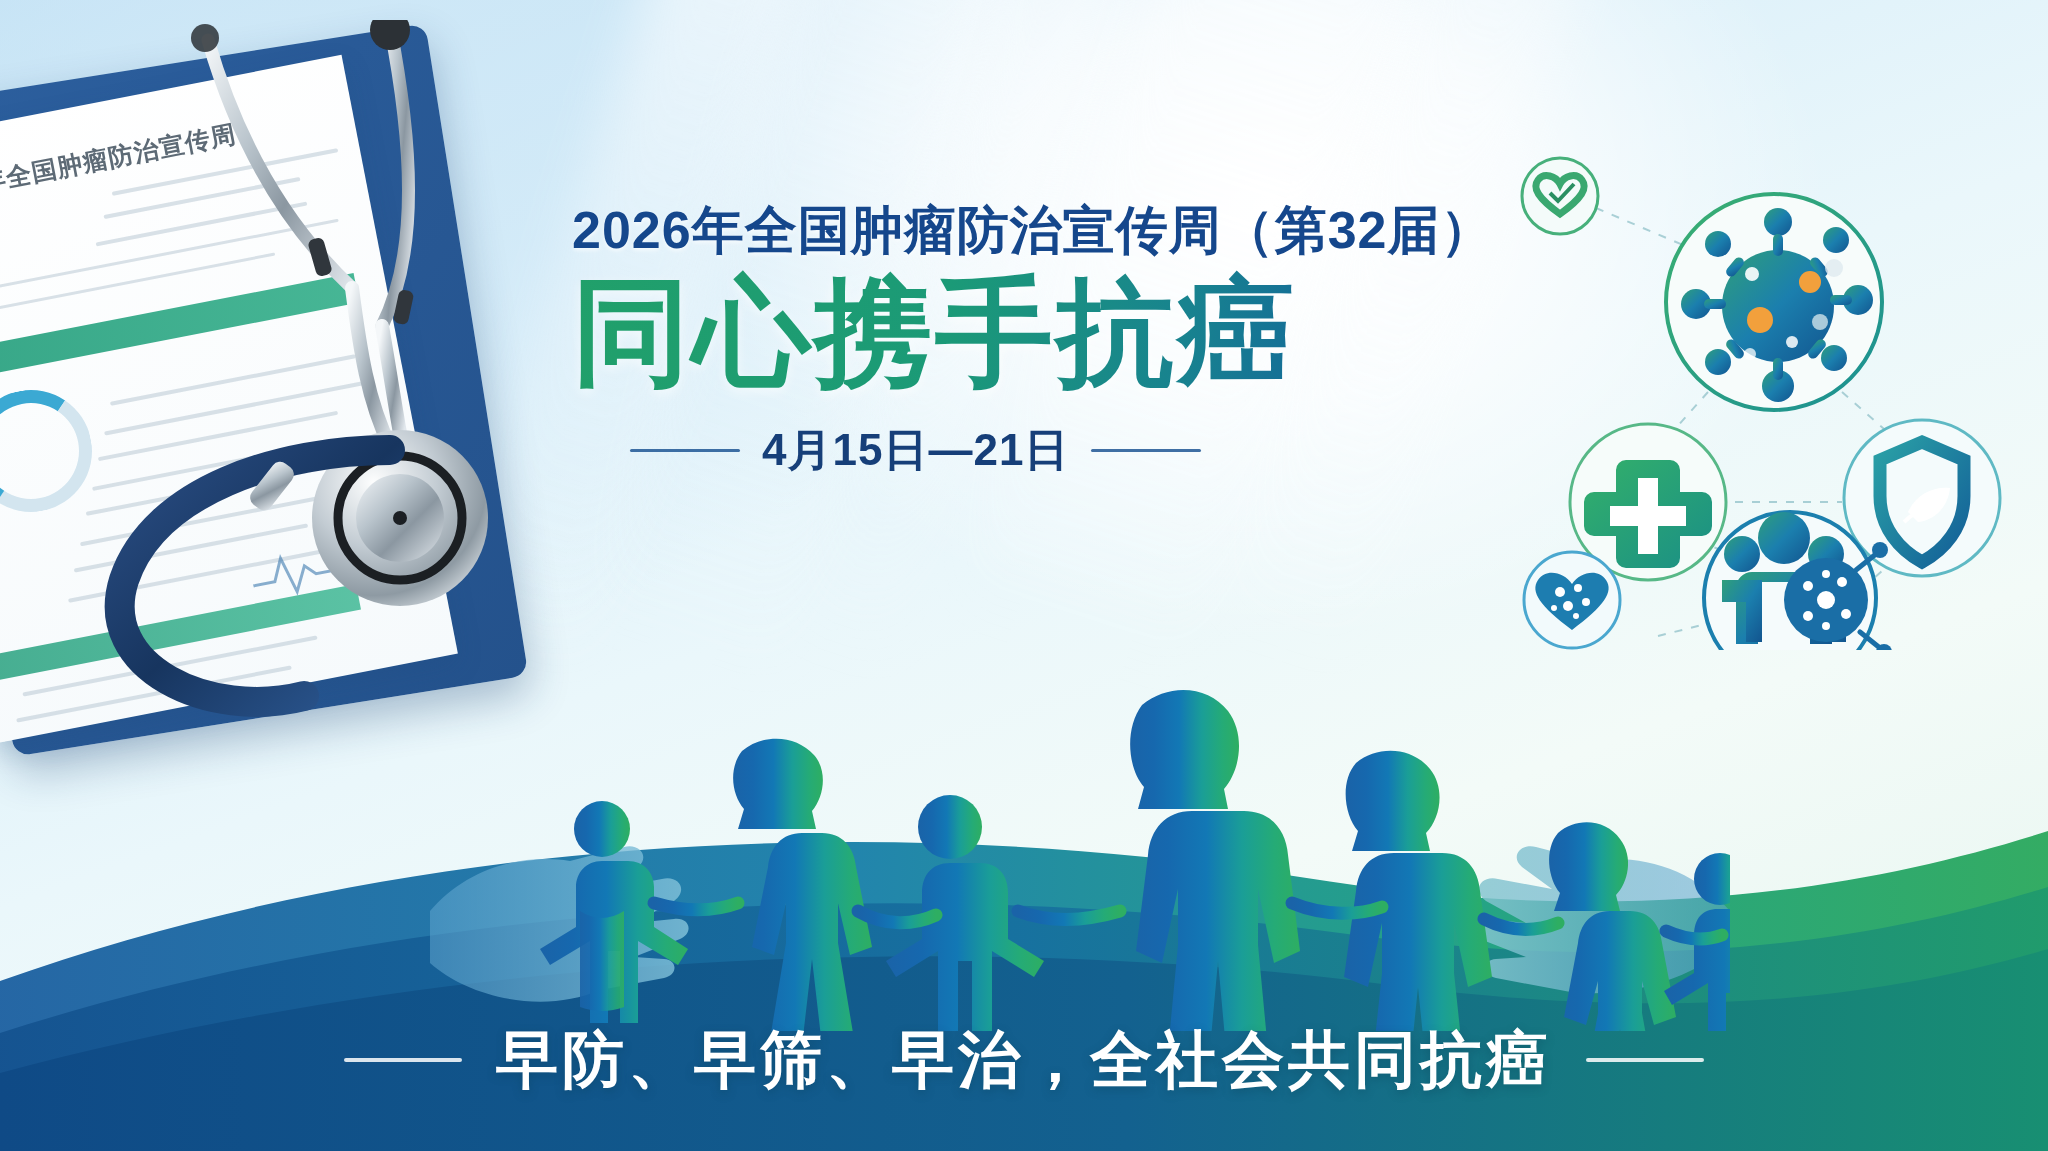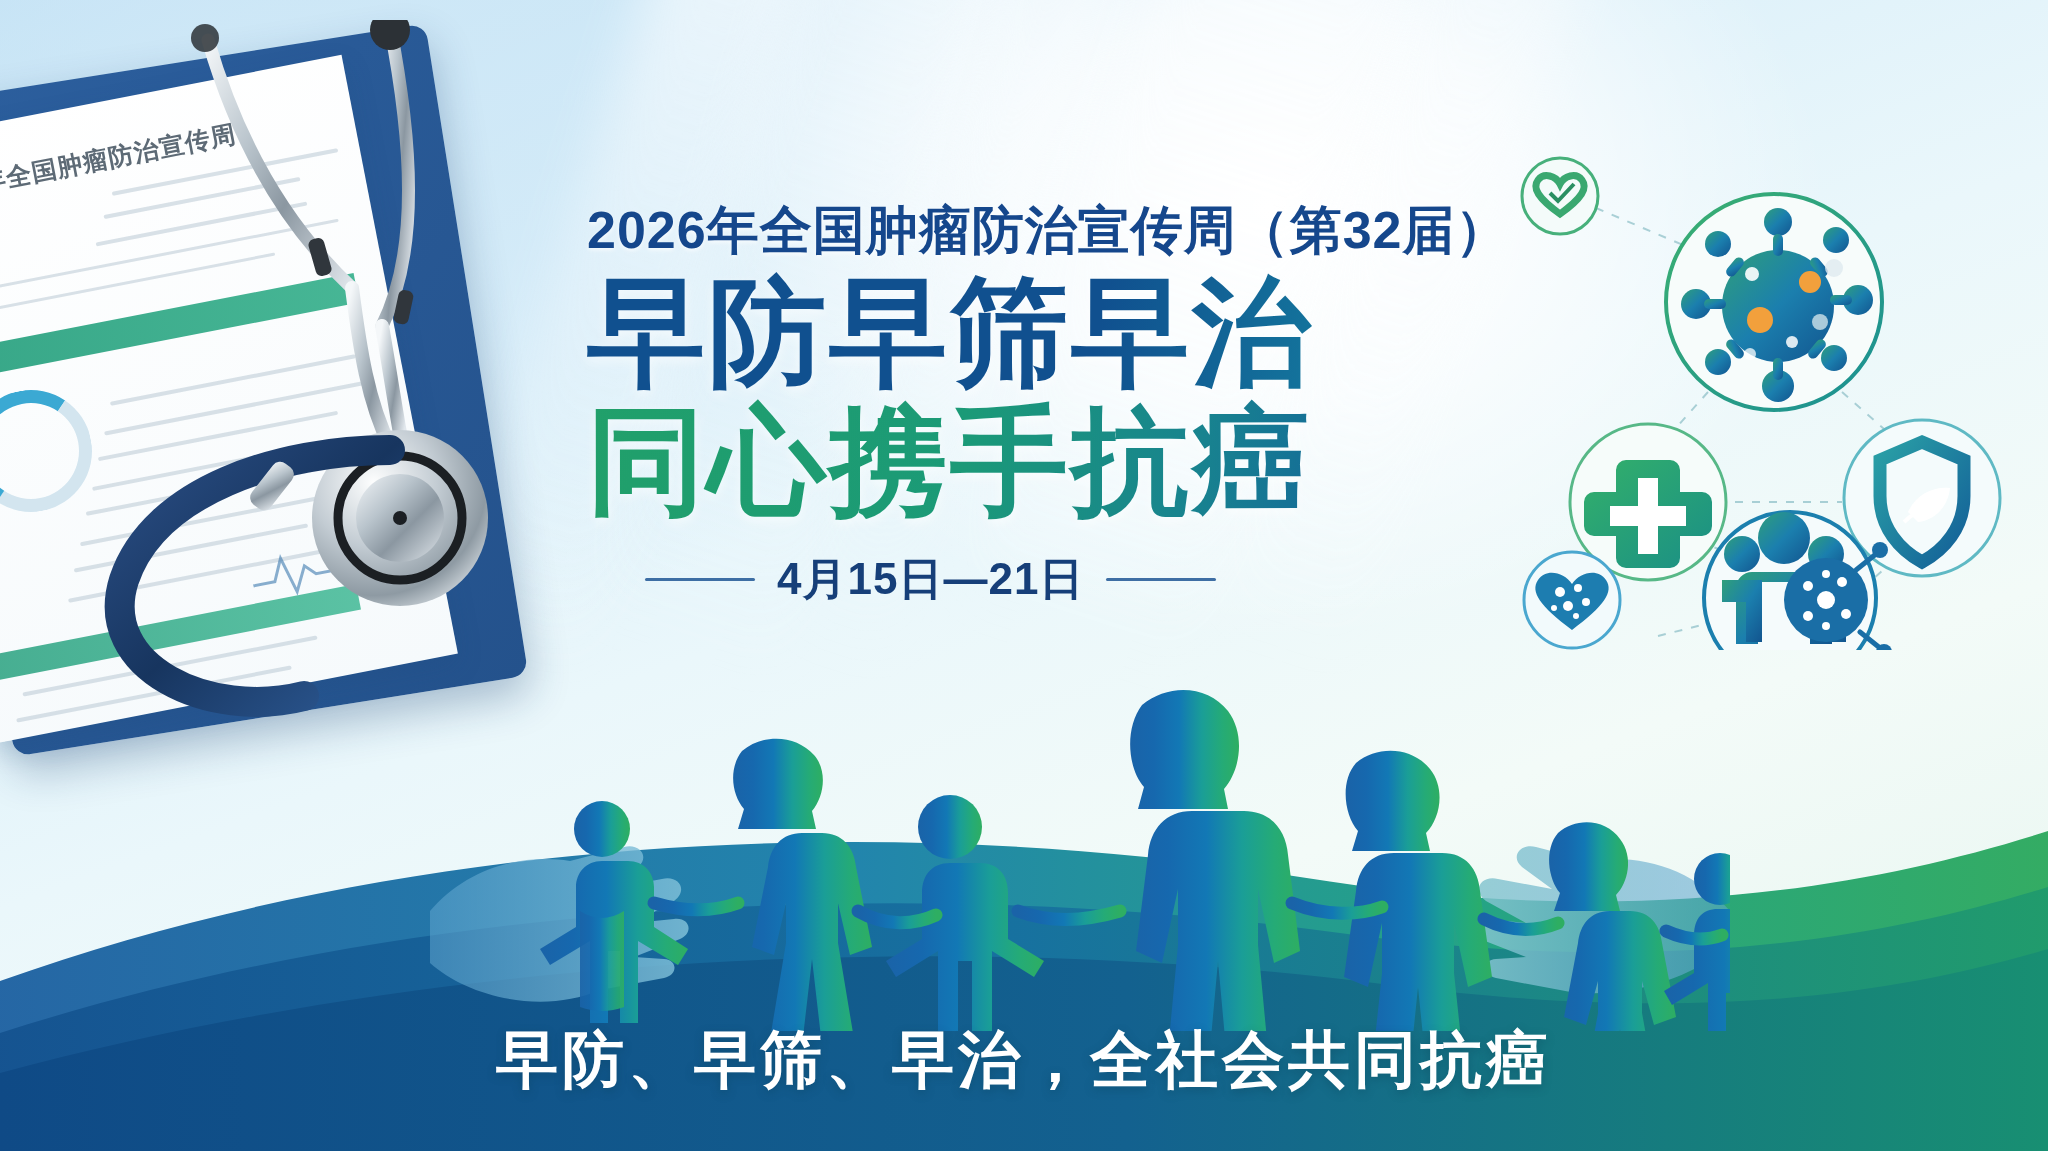--- a/index.html
+++ b/index.html
@@ -67,21 +67,21 @@
   }
   .paper-donut{
     position:absolute;left:10px;top:330px;width:96px;height:96px;border-radius:50%;
     border:13px solid #27a0cf;border-right-color:#cfe3ee;border-bottom-color:#cfe3ee;
     transform:rotate(-11deg);opacity:.9;
   }
   .ekg{position:absolute;left:290px;top:470px;transform:rotate(-11deg);opacity:.55;}
   .steth{position:absolute;left:130px;top:-40px;width:520px;height:720px;}
 
   
-  .title-block{position:absolute;left:587px;top:196px;width:980px;}
+  .title-block{position:absolute;left:572px;top:196px;width:980px;}
   .subtitle{
     font-family:"Liberation Sans","DejaVu Sans",sans-serif;
     font-size:52px;font-weight:700;color:#15478c;letter-spacing:1px;
     white-space:nowrap;text-shadow:0 2px 4px rgba(255,255,255,.75);
   }
   .headline1,.headline2{
     font-size:118px;font-weight:900;line-height:1.06;letter-spacing:3px;
     white-space:nowrap;margin-top:4px;
     -webkit-background-clip:text;background-clip:text;color:transparent;
     filter:drop-shadow(0 4px 6px rgba(255,255,255,.6));
@@ -95,21 +95,21 @@
 
   
   .icons{position:absolute;left:1490px;top:130px;width:540px;height:520px;}
 
   
   .people{position:absolute;left:430px;bottom:120px;width:1300px;height:420px;}
 
   
   .slogan{
     position:absolute;left:0;bottom:46px;width:2048px;height:90px;
-    display:flex;align-items:center;justify-content:center;gap:34px;flex-direction:column;
+    display:flex;align-items:center;justify-content:center;gap:34px;
   }
   .slogan-rule{width:118px;height:4px;background:rgba(255,255,255,.85);border-radius:2px;}
   .slogan-text{
     font-size:62px;font-weight:900;color:#ffffff;letter-spacing:4px;white-space:nowrap;
     text-shadow:0 3px 10px rgba(10,60,80,.35);
   }
 </style>
 </head>
 <body>
 
@@ -214,21 +214,20 @@
       <circle cx="310" cy="498" r="44" fill="url(#chrome)"></circle>
       <circle cx="310" cy="498" r="7" fill="#1b1f23"></circle>
 
       <path d="M300,430 C190,430 64,470 34,560 C6,648 120,700 214,676" fill="none" stroke="url(#navytube)" stroke-width="30" stroke-linecap="round"></path>
       <rect x="170" y="440" width="24" height="52" rx="9" fill="url(#chrome)" transform="rotate(38 182 466)"></rect>
     </svg>
   </div>
 
   <div class="title-block">
     <div class="subtitle">2026年全国肿瘤防治宣传周（第32届）</div>
-    <div class="headline1">早防早筛早治</div>
     <div class="headline2">同心携手抗癌</div>
     <div class="date-row">
       <span class="date-rule"></span>
       <span class="date-text">4月15日—21日</span>
       <span class="date-rule"></span>
     </div>
   </div>
 
   <svg class="icons" viewBox="0 0 540 520">
     <defs>

